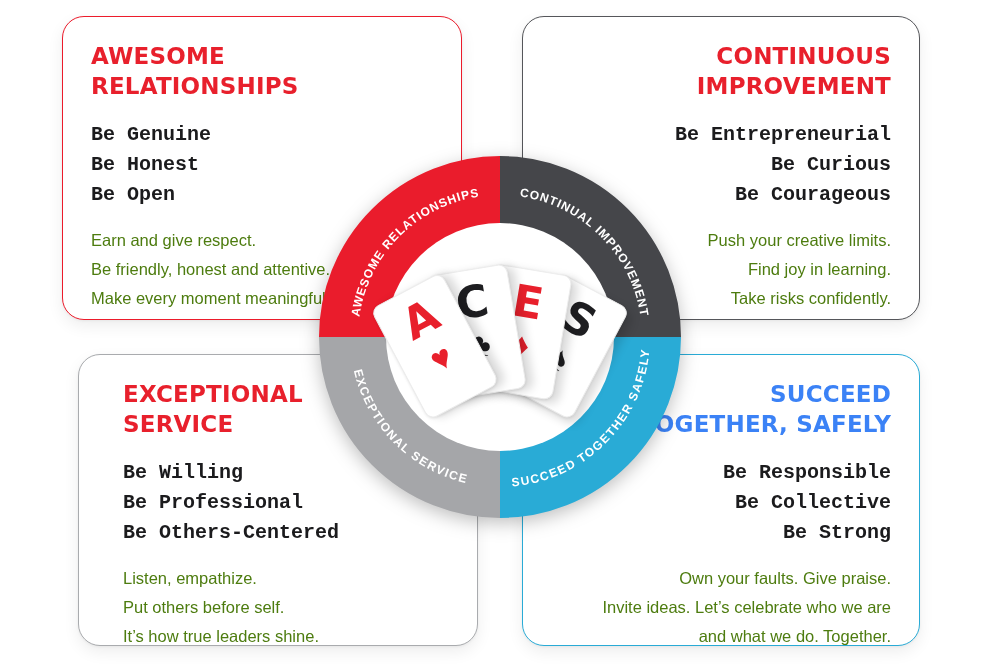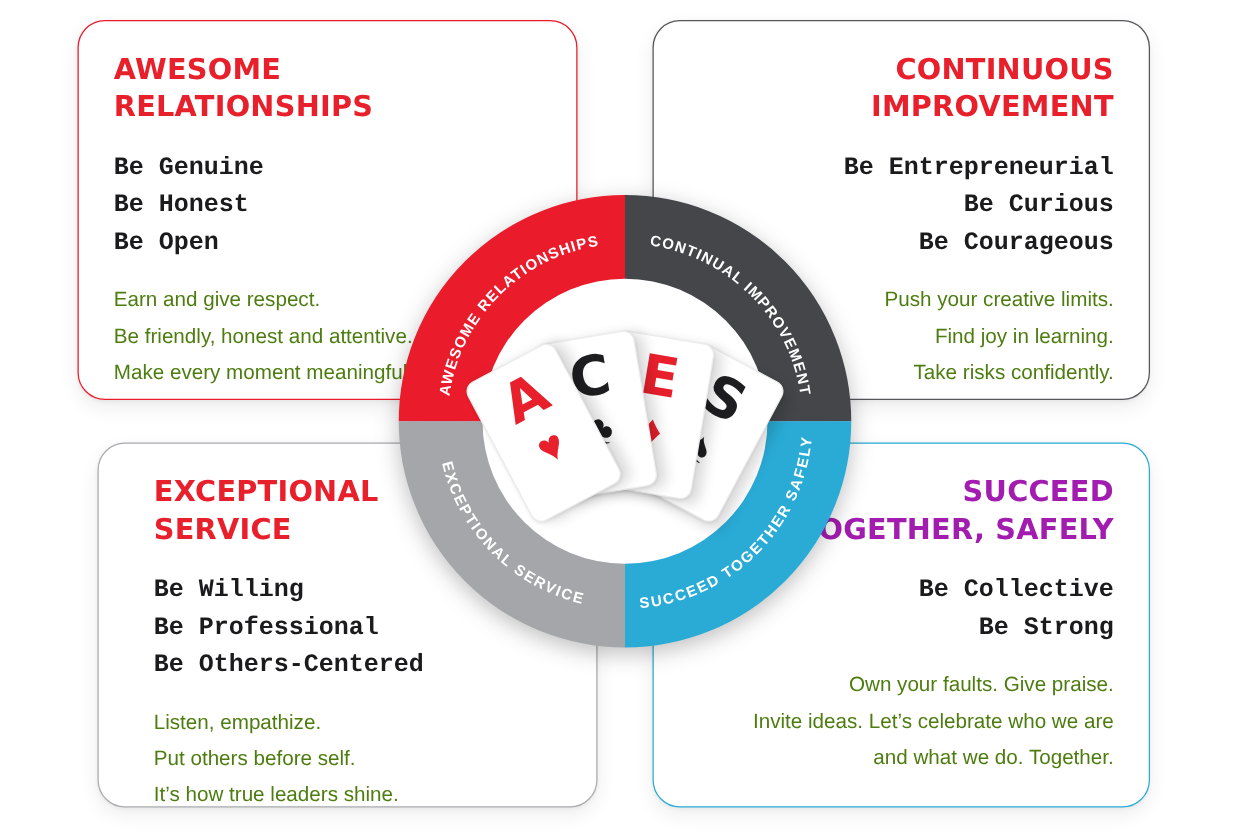--- a/index.html
+++ b/index.html
@@ -108,25 +108,26 @@
     <div>Be Others-Centered</div>
   </div>
   <div class="q-desc">
     <div>Listen, empathize.</div>
     <div>Put others before self.</div>
     <div>It’s how true leaders shine.</div>
   </div>
 </div>
 
 <div class="quadrant q-br q-right" style="border-color: rgb(41, 171, 214);">
-  <div class="q-title" style="color: #a21caf;">
+  <div class="q-title" style="color: #3b82f6;">
     <div>SUCCEED</div>
     <div>TOGETHER, SAFELY</div>
   </div>
   <div class="q-values">
+    <div>Be Responsible</div>
     <div>Be Collective</div>
     <div>Be Strong</div>
   </div>
   <div class="q-desc">
     <div>Own your faults. Give praise.</div>
     <div>Invite ideas. Let’s celebrate who we are</div>
     <div>and what we do. Together.</div>
   </div>
 </div>
 

